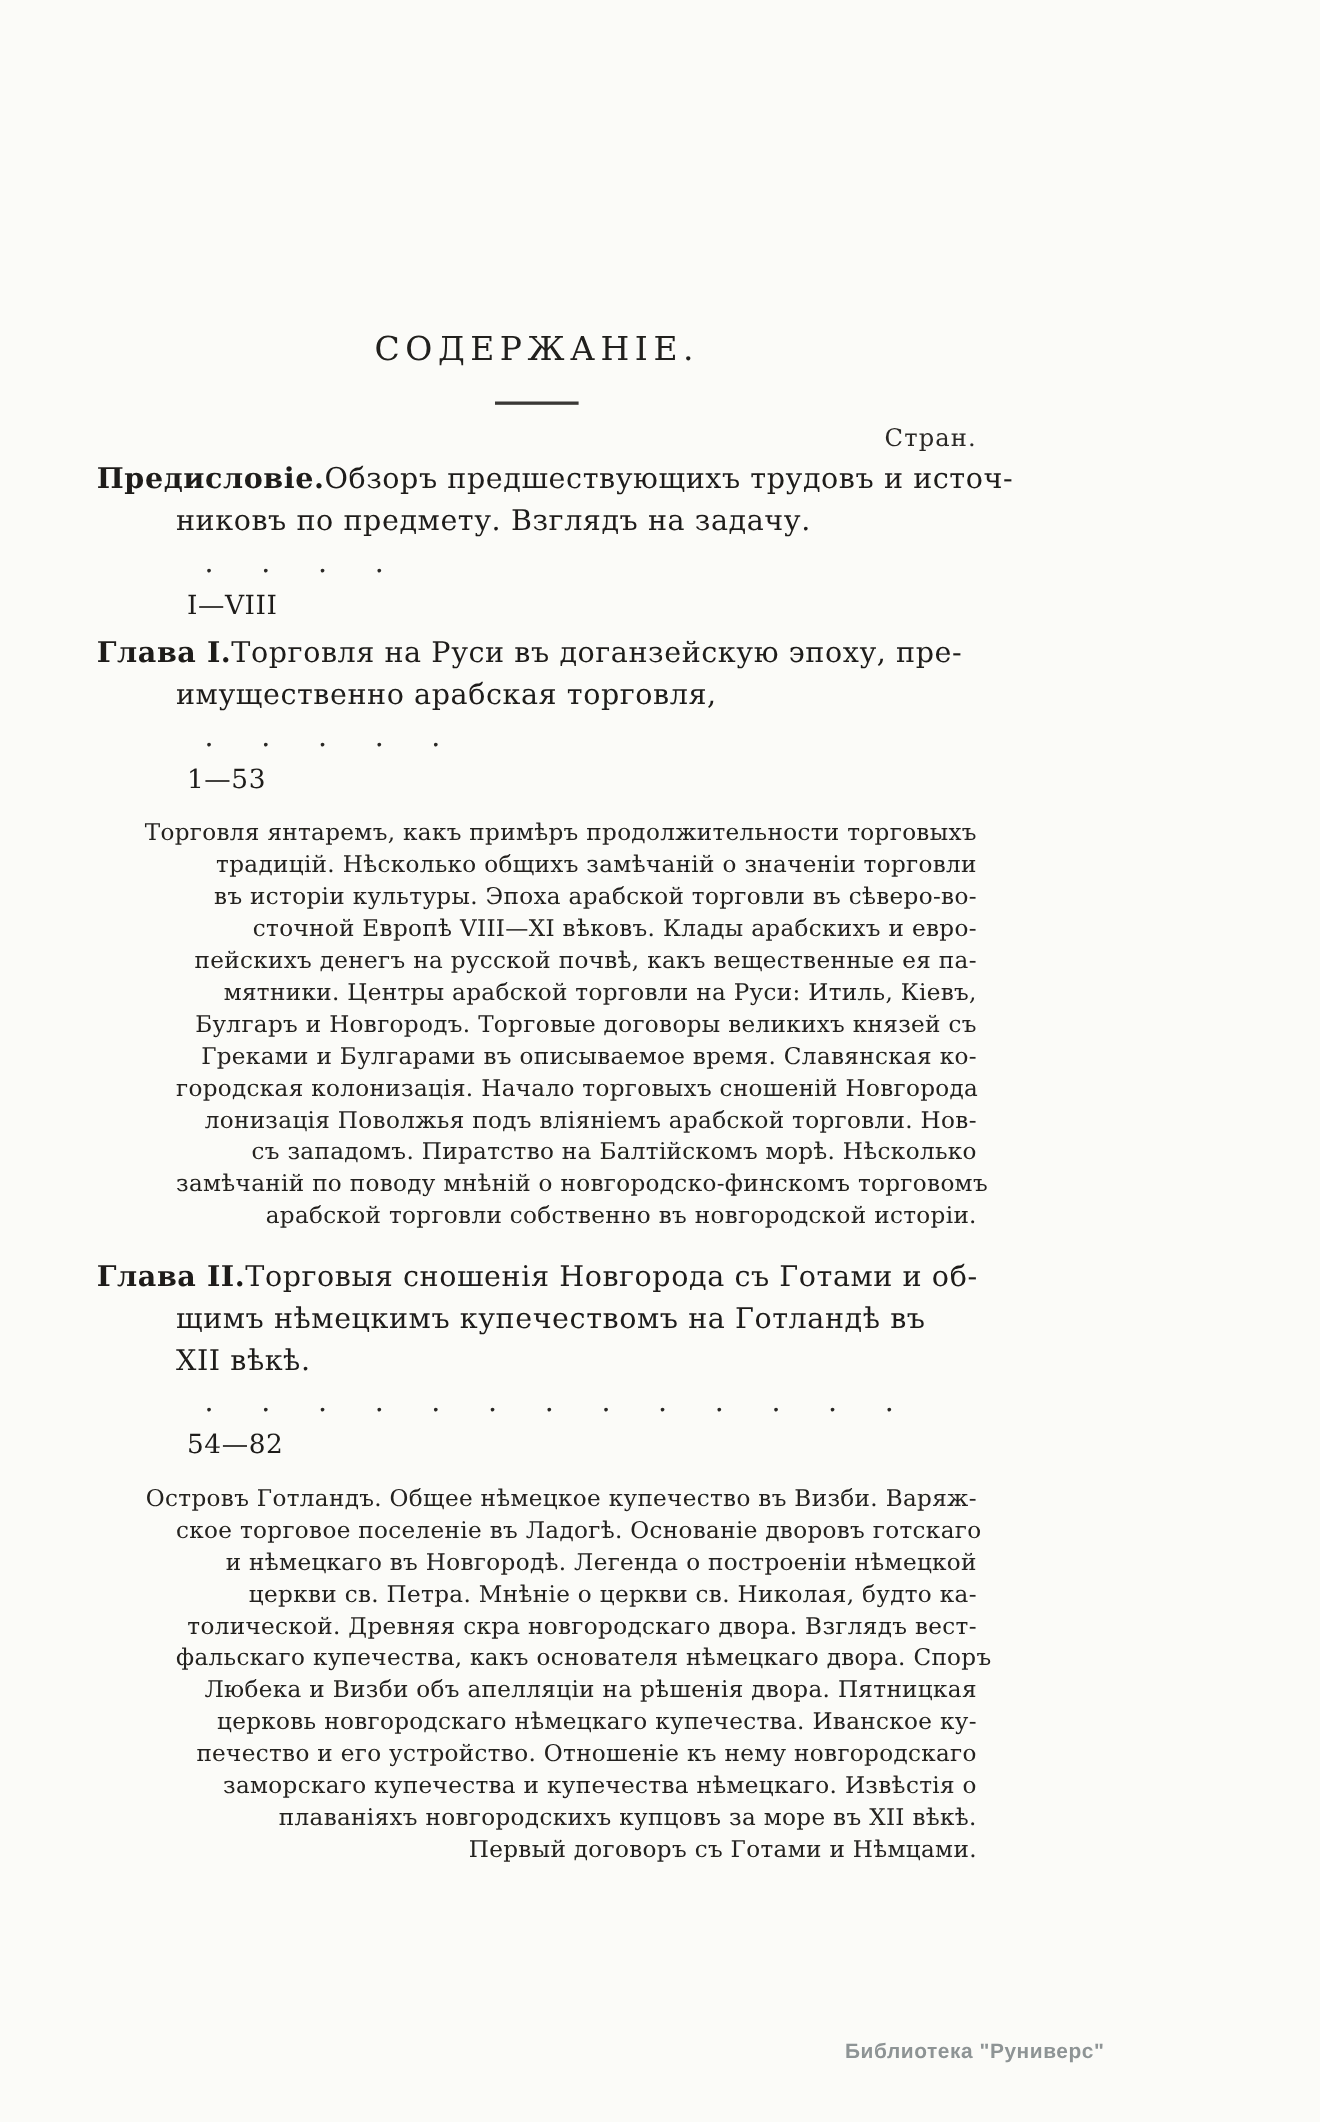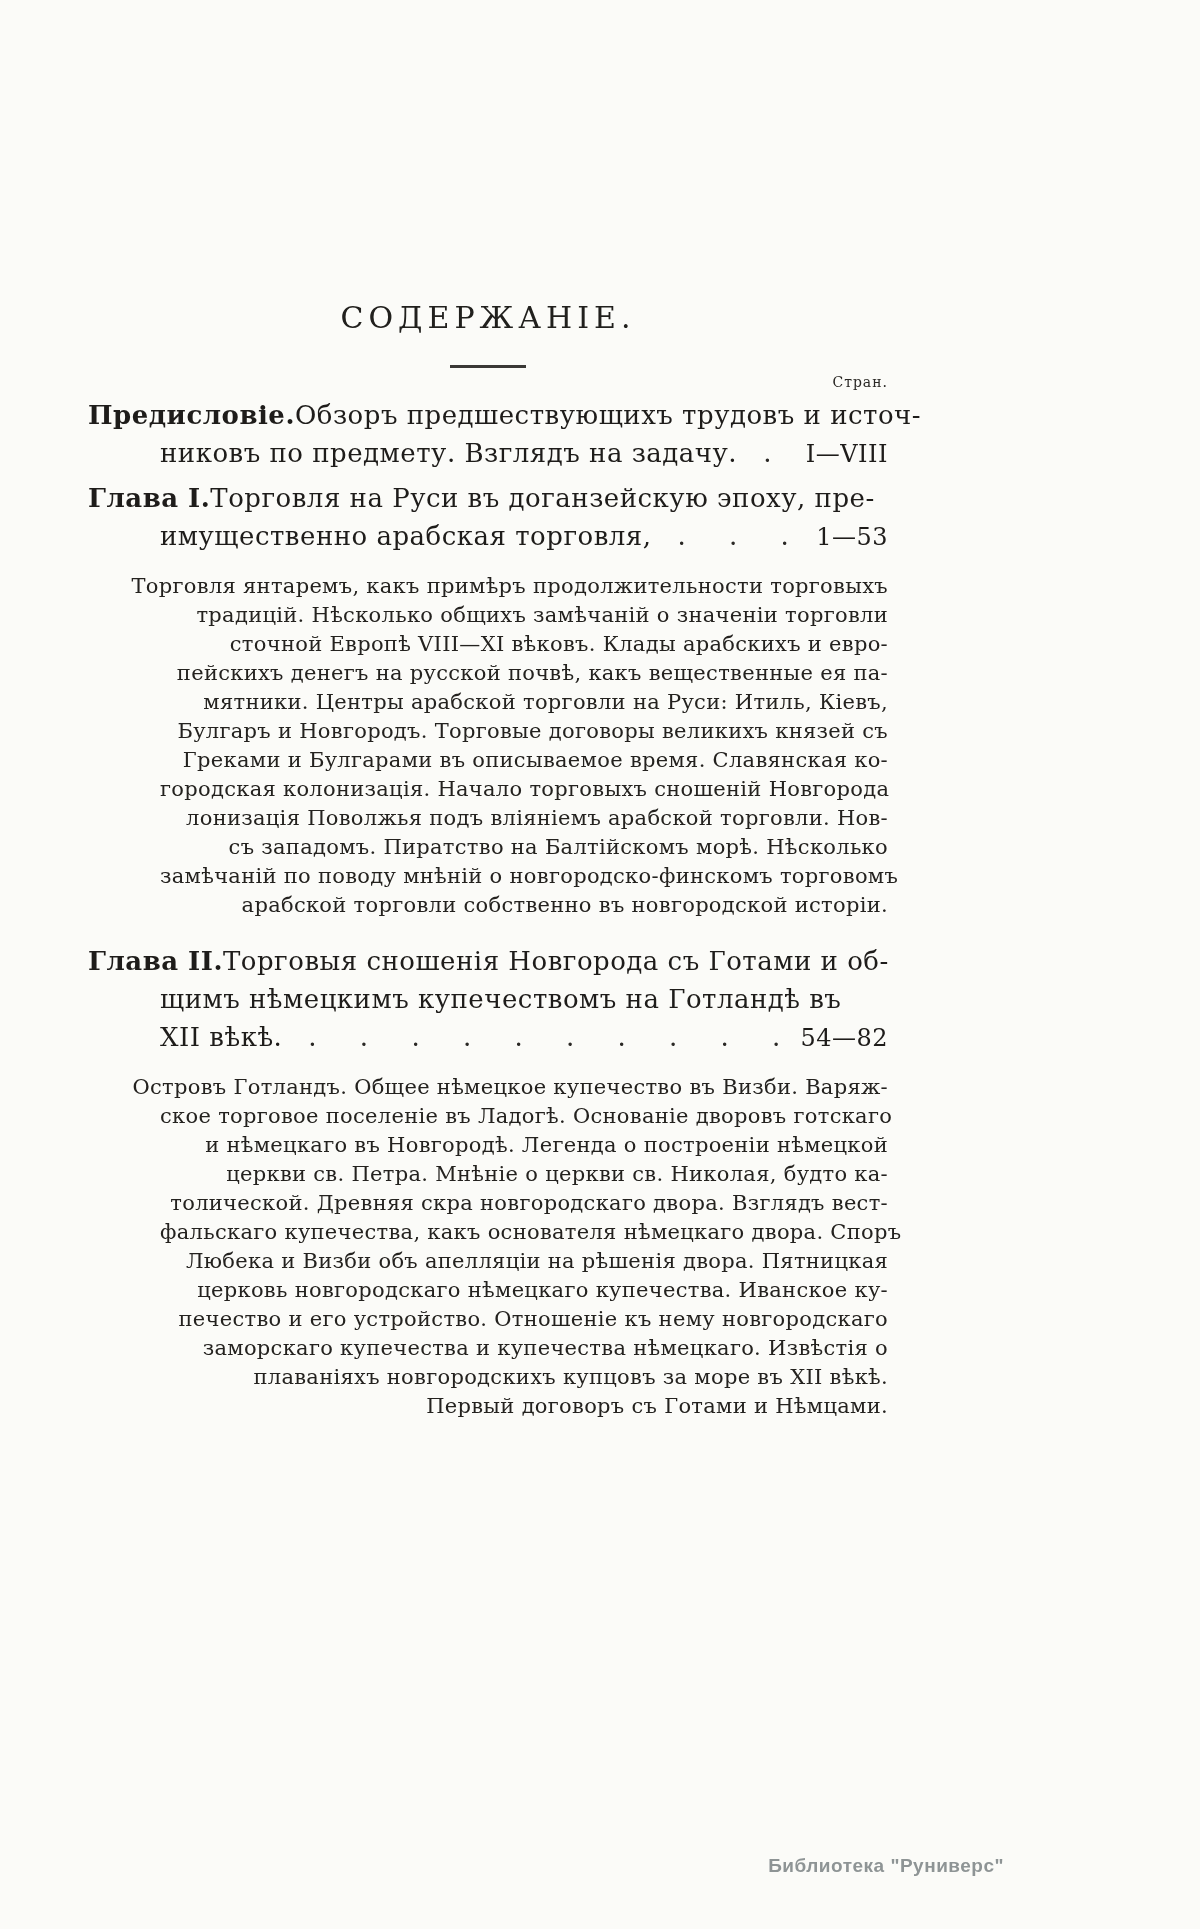--- a/index.html
+++ b/index.html
@@ -31,37 +31,38 @@
     color: #21201d;
   }
   .title-rule {
     width: 76px;
     height: 0;
     border-top: 3px solid #3a3836;
     margin: 30px auto 0 auto;
   }
   .pages-header {
     text-align: right;
-    font-size: 14px;
-    margin-top: 6px;
+    font-size: 22px;
+    margin-top: 18px;
     letter-spacing: 1px;
     color: #2a2825;
   }
   .toc-entry {
     font-size: 26px;
     line-height: 38px;
     letter-spacing: 0.5px;
     margin-top: 6px;
   }
   .entry-line {
     display: flex;
     align-items: baseline;
   }
   .entry-line.cont {
     padding-left: 72px;
+    flex-direction: column;
   }
   .entry-label {
     font-weight: bold;
     white-space: nowrap;
   }
   .entry-text {
     white-space: nowrap;
   }
   .leader {
     flex: 1;
@@ -132,20 +133,21 @@
       <div class="entry-line cont">
         <span class="entry-text">имущественно арабская торговля,</span>
         <span class="leader">. . . . .</span>
         <span class="page-range">1—53</span>
       </div>
     </div>
 
     <div class="chapter-summary" id="summary-1">
         <div class="summary-line first">Торговля янтаремъ, какъ примѣръ продолжительности торговыхъ</div>
         <div class="summary-line">традицій. Нѣсколько общихъ замѣчаній о значеніи торговли</div>
+        <div class="summary-line">въ исторіи культуры. Эпоха арабской торговли въ сѣверо-во-</div>
         <div class="summary-line">сточной Европѣ VIII—XI вѣковъ. Клады арабскихъ и евро-</div>
         <div class="summary-line">пейскихъ денегъ на русской почвѣ, какъ вещественные ея па-</div>
         <div class="summary-line">мятники. Центры арабской торговли на Руси: Итиль, Кіевъ,</div>
         <div class="summary-line">Булгаръ и Новгородъ. Торговые договоры великихъ князей съ</div>
         <div class="summary-line">Греками и Булгарами въ описываемое время. Славянская ко-</div>
         <div class="summary-line">городская колонизація. Начало торговыхъ сношеній Новгорода</div>
         <div class="summary-line">лонизація Поволжья подъ вліяніемъ арабской торговли. Нов-</div>
         <div class="summary-line">съ западомъ. Пиратство на Балтійскомъ морѣ. Нѣсколько</div>
         <div class="summary-line">замѣчаній по поводу мнѣній о новгородско-финскомъ торговомъ</div>
         <div class="summary-line">арабской торговли собственно въ новгородской исторіи.</div>

